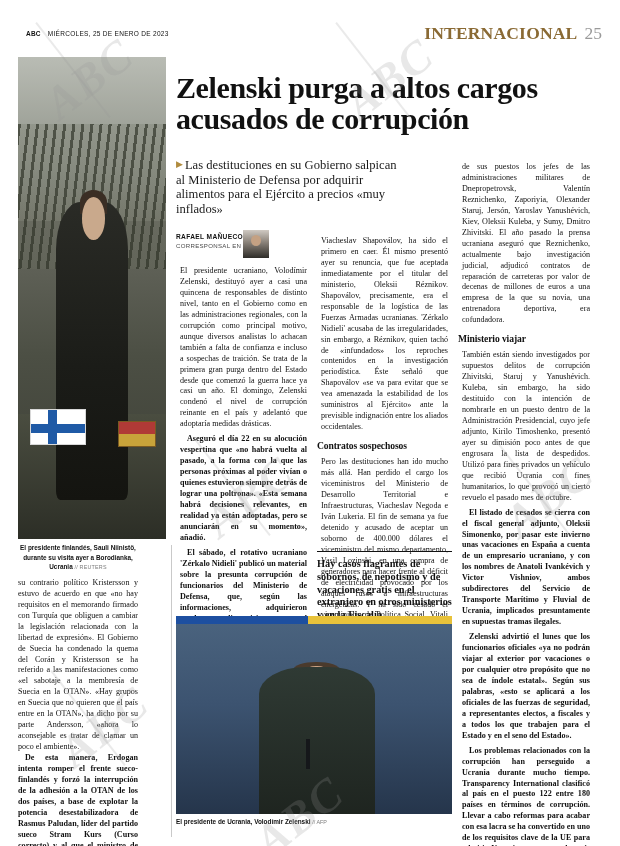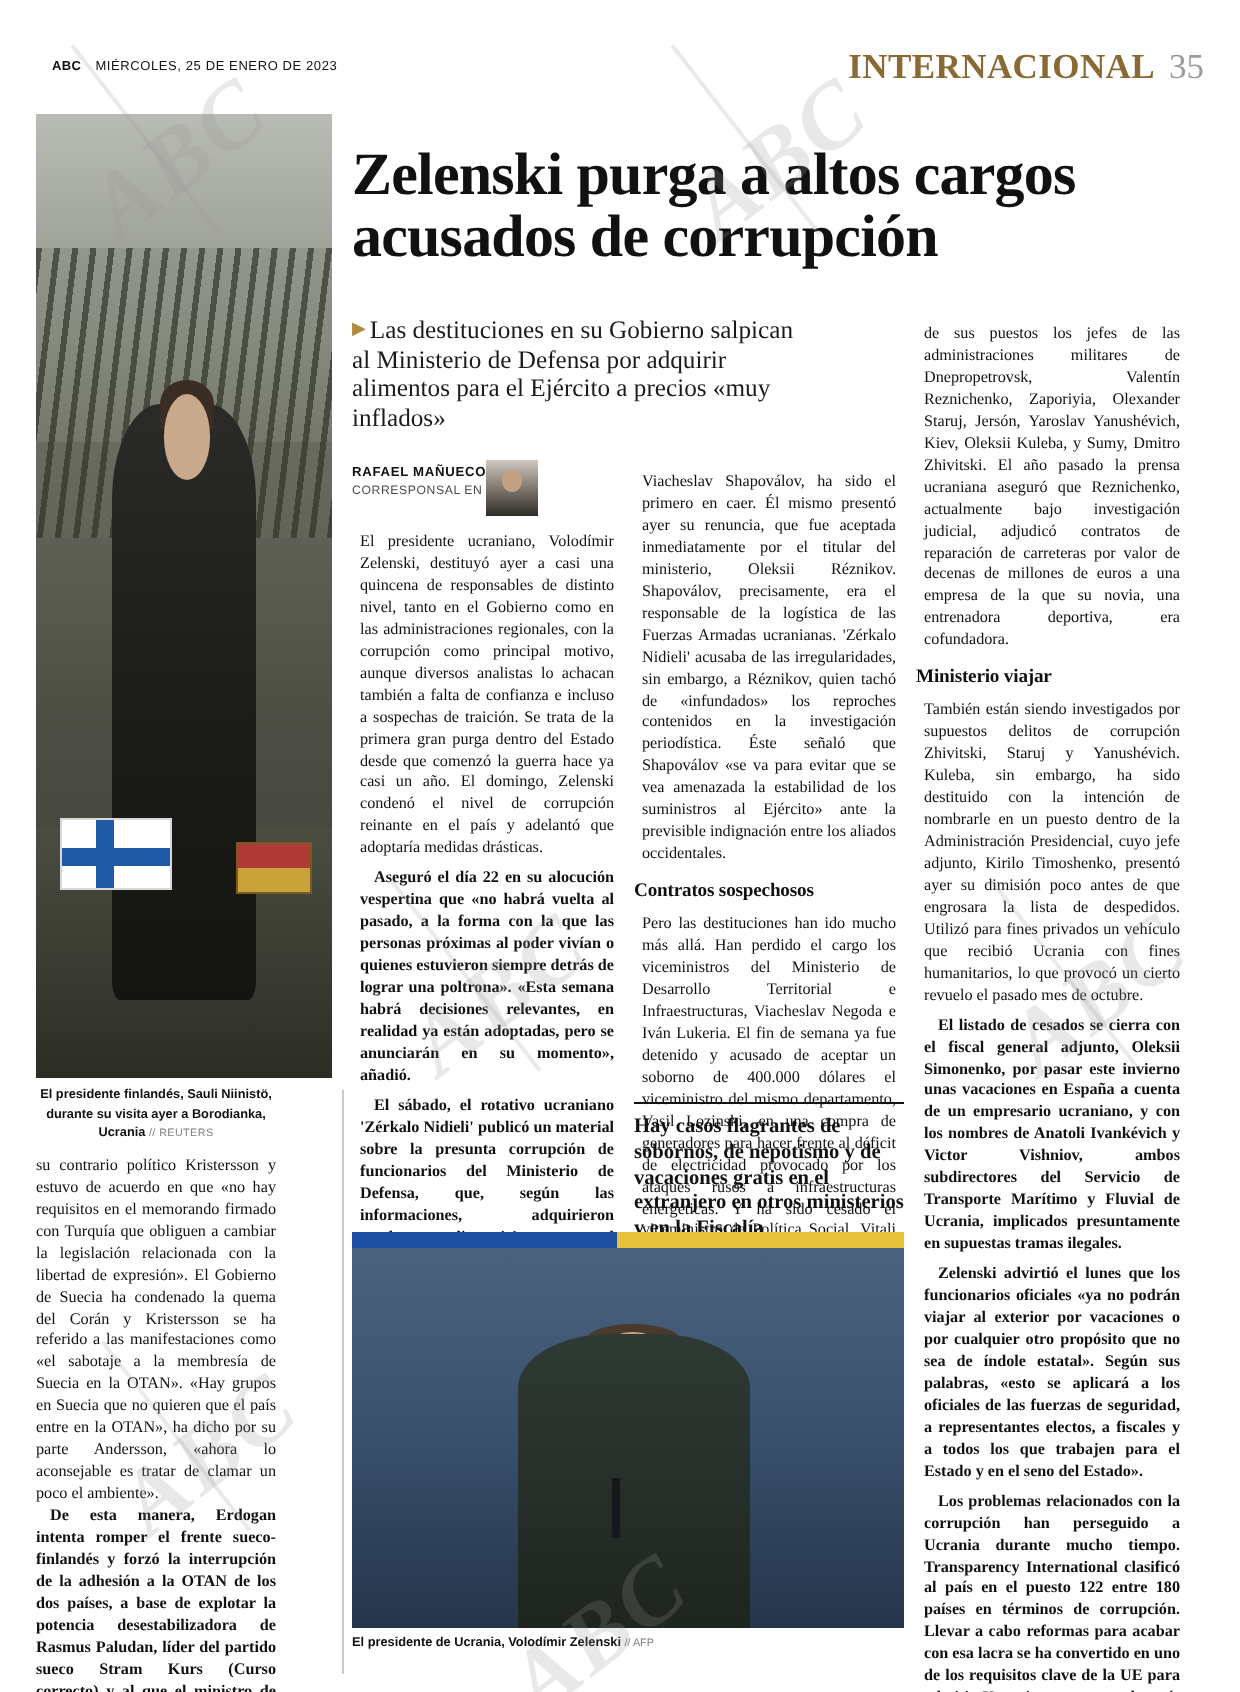--- a/index.html
+++ b/index.html
@@ -118,21 +118,21 @@
   .vrule { position:absolute; width:1px; background:#c9c9c9; }
 </style>
 </head>
 <body>
 
 <div class="masthead">
   <div class="mast-left">
     <b>ABC</b><span>MIÉRCOLES, 25 DE ENERO DE 2023</span>
   </div>
   <div class="mast-right">
-    <span class="section-name">INTERNACIONAL</span><span class="page-num">35</span>
+    <span class="section-name">INTERNACIONAL</span><span class="page-num">25</span>
   </div>
 </div>
 
 <div class="left-col">
   <div class="photo-main">
     <div class="ph-sky"></div>
     <div class="ph-trees"></div>
     <div class="ph-ground"></div>
     <div class="ph-figure"></div>
     <div class="ph-hair"></div>

